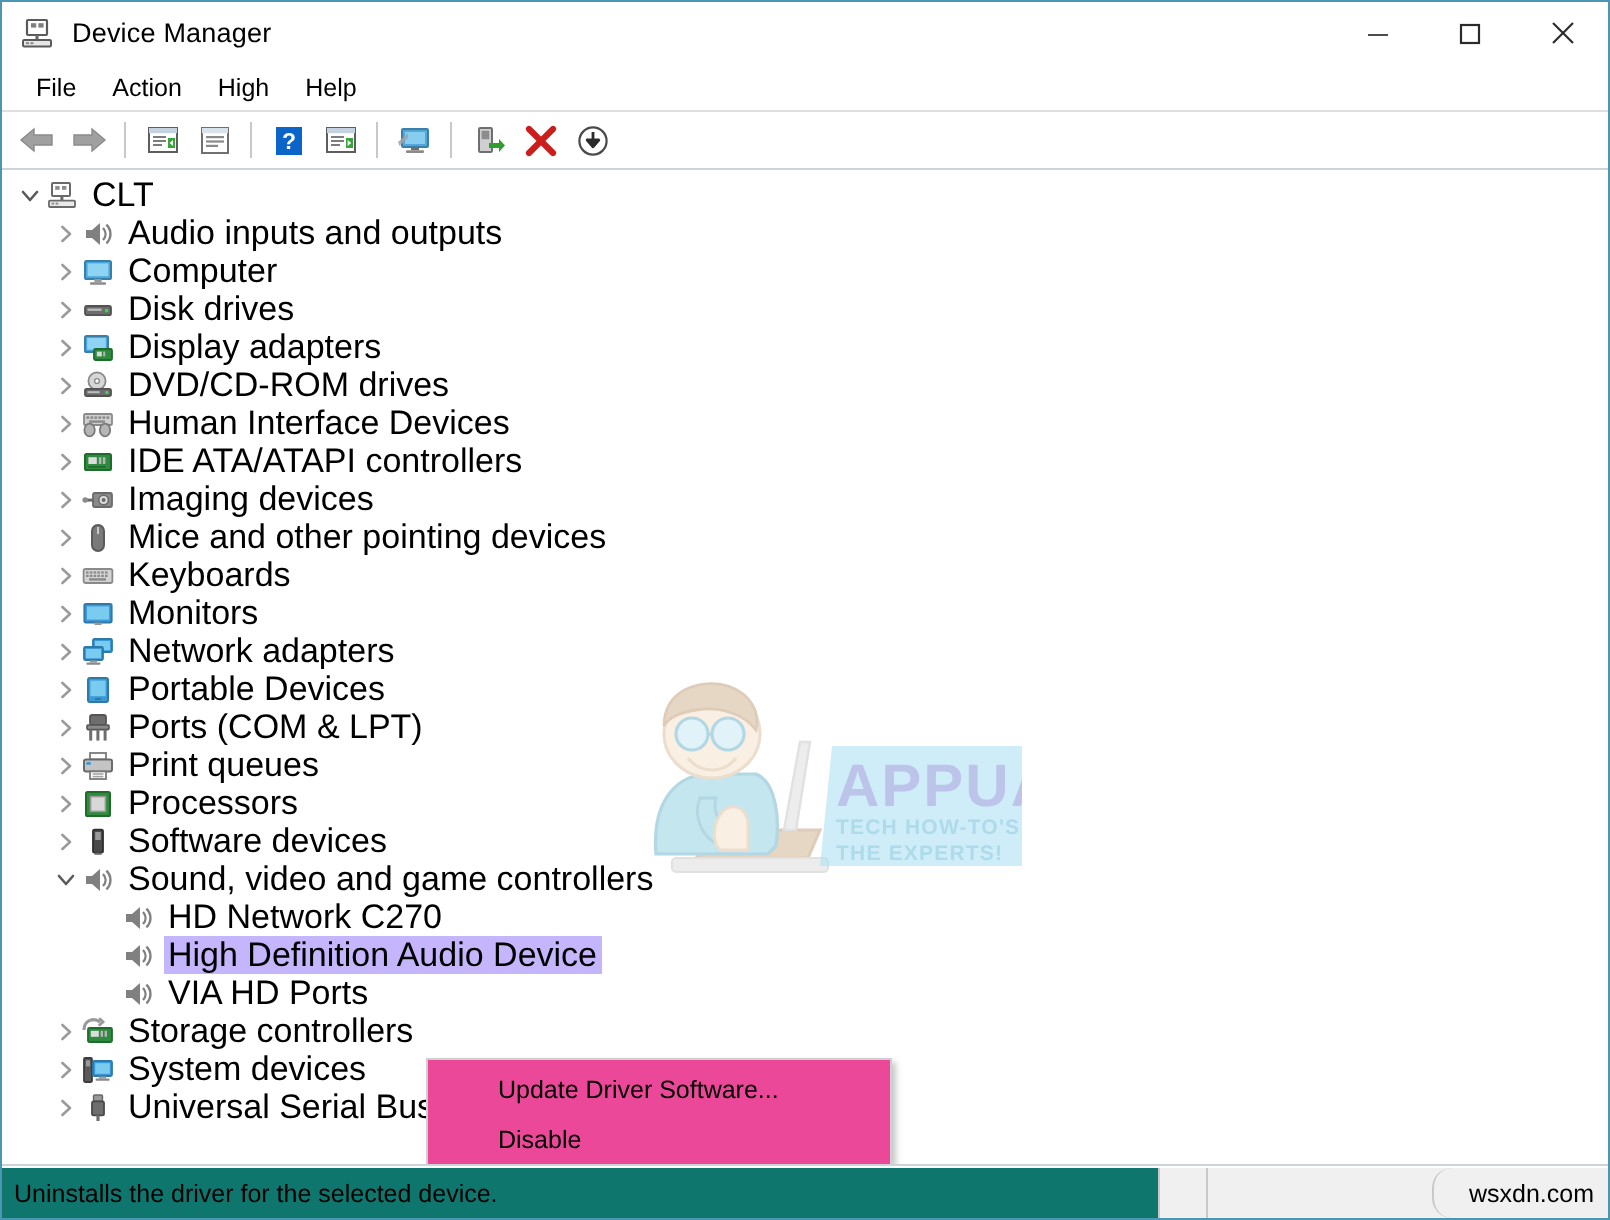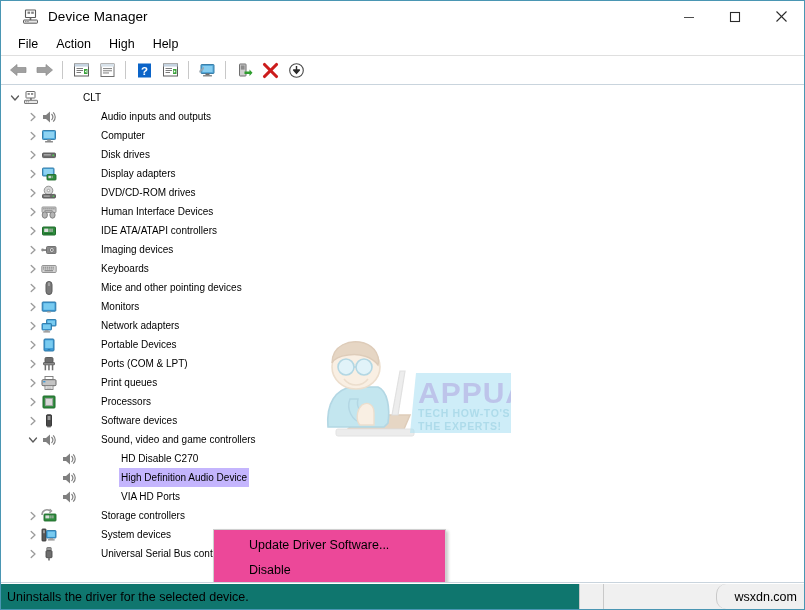--- a/index.html
+++ b/index.html
@@ -21,21 +21,20 @@
     overflow: hidden;
   }
 
   
   .titlebar {
     position: relative;
     height: 31px;
     background: #ffffff;
     display: flex;
     align-items: center;
-    margin-left: 12px;
   }
   .title-icon {
     margin-left: 9px;
     width: 17px;
     height: 17px;
     position: relative;
     flex: 0 0 auto;
   }
   .title-text {
     margin-left: 9px;
@@ -135,25 +134,24 @@
     flex: 0 0 16px;
   }
   .node-icon {
     width: 16px;
     height: 16px;
     margin-right: 5px;
     flex: 0 0 16px;
     position: relative;
   }
   .node-label {
-    font-size: 10px;
+    font-size: 17px;
     color: #000000;
     line-height: 19px;
     padding: 0 2px;
-    margin-left: 37px;
   }
   .node.selected .node-label {
     background: #c4b5fd;
   }
 
   
   .lvl0 { padding-left: 6px; }
   .lvl1 { padding-left: 24px; }
   .lvl2 { padding-left: 60px; }
 
@@ -540,20 +538,35 @@
         <span class="node-icon">
           <svg width="16" height="16" viewBox="0 0 16 16">
             <rect x="5.5" y="4.5" width="9.5" height="7" rx="1" fill="#8a8a8a" stroke="#6a6a6a" stroke-width="0.9"></rect>
             <circle cx="10.8" cy="8" r="2.4" fill="#dcdcdc" stroke="#6a6a6a" stroke-width="0.8"></circle>
             <circle cx="10.8" cy="8" r="1" fill="#6a6a6a"></circle>
             <rect x="1" y="7.3" width="4.6" height="1.5" fill="#6a6a6a"></rect>
             <circle cx="1.6" cy="8" r="1.4" fill="#8a8a8a"></circle>
           </svg>
         </span>
         <span class="node-label">Imaging devices</span>
+      </div>
+
+      <div class="node lvl1">
+        <span class="twisty">
+          <svg width="10" height="10" viewBox="0 0 10 10">
+              <path d="M3.2 1.5 L7 5 L3.2 8.5" fill="none" stroke="#9b9b9b" stroke-width="1.3" stroke-linecap="round" stroke-linejoin="round"></path>
+            </svg>
+        </span>
+        <span class="node-icon">
+          <svg width="16" height="16" viewBox="0 0 16 16">
+            <rect x="5" y="1.5" width="6" height="13" rx="3" fill="#7a7a7a" stroke="#5a5a5a" stroke-width="1"></rect>
+            <line x1="8" y1="2.5" x2="8" y2="6" stroke="#c8c8c8" stroke-width="1"></line>
+          </svg>
+        </span>
+        <span class="node-label">Mice and other pointing devices</span>
       </div>
 
       <div class="node lvl1">
         <span class="twisty">
           <svg width="10" height="10" viewBox="0 0 10 10">
               <path d="M3.2 1.5 L7 5 L3.2 8.5" fill="none" stroke="#9b9b9b" stroke-width="1.3" stroke-linecap="round" stroke-linejoin="round"></path>
             </svg>
         </span>
         <span class="node-icon">
           <svg width="16" height="16" viewBox="0 0 16 16">
@@ -577,35 +590,20 @@
       </div>
 
       <div class="node lvl1">
         <span class="twisty">
           <svg width="10" height="10" viewBox="0 0 10 10">
               <path d="M3.2 1.5 L7 5 L3.2 8.5" fill="none" stroke="#9b9b9b" stroke-width="1.3" stroke-linecap="round" stroke-linejoin="round"></path>
             </svg>
         </span>
         <span class="node-icon">
           <svg width="16" height="16" viewBox="0 0 16 16">
-            <rect x="5" y="1.5" width="6" height="13" rx="3" fill="#7a7a7a" stroke="#5a5a5a" stroke-width="1"></rect>
-            <line x1="8" y1="2.5" x2="8" y2="6" stroke="#c8c8c8" stroke-width="1"></line>
-          </svg>
-        </span>
-        <span class="node-label">Mice and other pointing devices</span>
-      </div>
-
-      <div class="node lvl1">
-        <span class="twisty">
-          <svg width="10" height="10" viewBox="0 0 10 10">
-              <path d="M3.2 1.5 L7 5 L3.2 8.5" fill="none" stroke="#9b9b9b" stroke-width="1.3" stroke-linecap="round" stroke-linejoin="round"></path>
-            </svg>
-        </span>
-        <span class="node-icon">
-          <svg width="16" height="16" viewBox="0 0 16 16">
             <rect x="1.2" y="3" width="13.6" height="9.2" rx="0.8" fill="#3c9ad6" stroke="#2d79a8" stroke-width="1"></rect>
             <rect x="2.5" y="4.2" width="11" height="6.6" fill="#79cbf0"></rect>
             <rect x="6.2" y="12.3" width="3.6" height="1.2" fill="#9a9a9a"></rect>
           </svg>
         </span>
         <span class="node-label">Monitors</span>
       </div>
 
       <div class="node lvl1">
         <span class="twisty">
@@ -728,21 +726,21 @@
 
       <div class="node lvl2">
 
         <span class="node-icon">
           <svg width="16" height="16" viewBox="0 0 16 16">
             <path d="M2 6 L5 6 L9 2.5 L9 13.5 L5 10 L2 10 Z" fill="#808080"></path>
             <path d="M10.5 5 C12.2 6.8 12.2 9.2 10.5 11" fill="none" stroke="#808080" stroke-width="1.2"></path>
             <path d="M12.2 3.3 C14.9 6 14.9 10 12.2 12.7" fill="none" stroke="#808080" stroke-width="1.2"></path>
           </svg>
         </span>
-        <span class="node-label">HD Disable C270</span>
+        <span class="node-label">HD Network C270</span>
       </div>
 
       <div class="node lvl2 selected">
 
         <span class="node-icon">
           <svg width="16" height="16" viewBox="0 0 16 16">
             <path d="M2 6 L5 6 L9 2.5 L9 13.5 L5 10 L2 10 Z" fill="#808080"></path>
             <path d="M10.5 5 C12.2 6.8 12.2 9.2 10.5 11" fill="none" stroke="#808080" stroke-width="1.2"></path>
             <path d="M12.2 3.3 C14.9 6 14.9 10 12.2 12.7" fill="none" stroke="#808080" stroke-width="1.2"></path>
           </svg>

